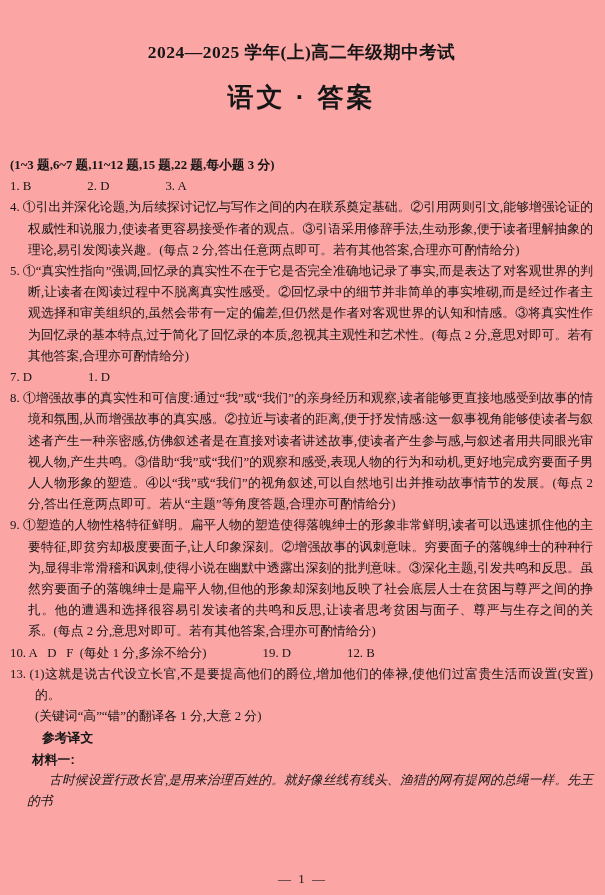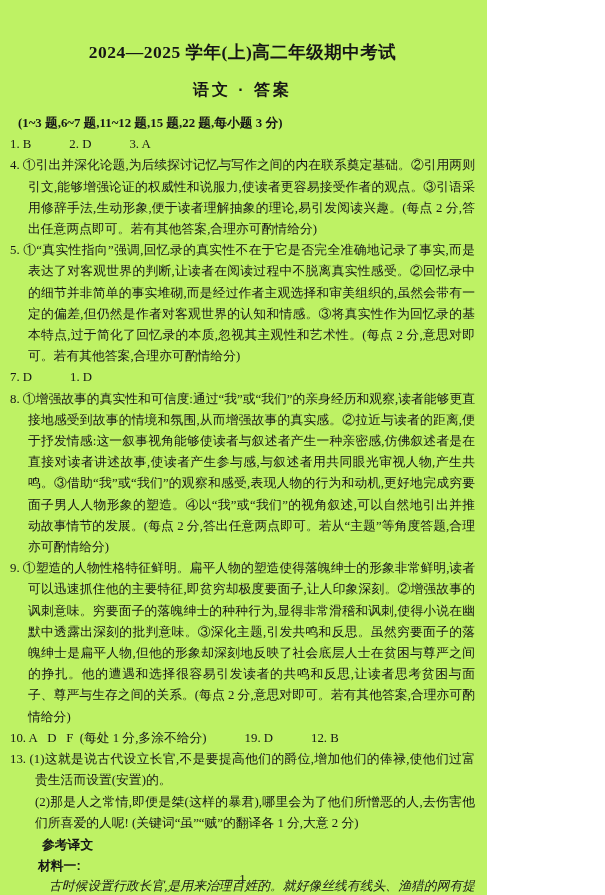--- a/index.html
+++ b/index.html
@@ -2,69 +2,68 @@
 <html><head>
 <meta charset="utf-8">
 <style>
   html, body {
     margin: 0;
     padding: 0;
     background: #ffffff;
   }
   .page {
     position: relative;
-    width: 487px;
+    width: 605px;
     height: 895px;
     box-sizing: border-box;
-    background: #bef264;
+    background: #fca5a5;
     padding: 40px 12px 0 10px;
     font-family: "Liberation Serif", "DejaVu Serif", serif;
     color: #161616;
     overflow: hidden;
   }
   .title1 {
     text-align: center;
     font-weight: 700;
     font-size: 17.5px;
     letter-spacing: 0.5px;
     margin: 0 0 16px 0;
   }
   .title2 {
     text-align: center;
     font-weight: 700;
-    font-size: 16px;
+    font-size: 26px;
     letter-spacing: 3px;
     font-family: "Liberation Sans", "DejaVu Sans", sans-serif;
-    margin: 0 0 12px 0;
+    margin: 0 0 40px 0;
   }
   .body {
     font-size: 12.8px;
     line-height: 21.2px;
     text-align: justify;
   }
   .note {
     font-weight: 600;
-    margin-left: 8px;
   }
   .row {
     display: flex;
-    gap: 38px;
+    gap: 56px;
     flex-wrap: nowrap;
     white-space: pre;
   }
   .ans { margin: 0; }
   .heading {
     font-weight: 700;
     font-family: "Liberation Sans", "DejaVu Sans", sans-serif;
     margin-left: 32px;
   }
   .subheading {
     font-weight: 700;
     font-family: "Liberation Sans", "DejaVu Sans", sans-serif;
-    margin-left: 28px;
+    margin-left: 22px;
   }
   .translation {
     font-style: italic;
     margin-left: 17px;
     text-indent: 22px;
   }
   .footer {
     position: absolute;
     left: 0;
     right: 0;
@@ -83,19 +82,19 @@
   <div class="body">
       <div class="note">(1~3 题,6~7 题,11~12 题,15 题,22 题,每小题 3 分)</div>
       <div class="row"><span class="choice">1. B</span><span class="choice">2. D</span><span class="choice">3. A</span></div>
       <div class="ans" style="padding-left: 18px; text-indent: -18px;"><span class="num">4. </span>①引出并深化论题,为后续探讨记忆与写作之间的内在联系奠定基础。②引用两则引文,能够增强论证的权威性和说服力,使读者更容易接受作者的观点。③引语采用修辞手法,生动形象,便于读者理解抽象的理论,易引发阅读兴趣。(每点 2 分,答出任意两点即可。若有其他答案,合理亦可酌情给分)</div>
       <div class="ans" style="padding-left: 18px; text-indent: -18px;"><span class="num">5. </span>①“真实性指向”强调,回忆录的真实性不在于它是否完全准确地记录了事实,而是表达了对客观世界的判断,让读者在阅读过程中不脱离真实性感受。②回忆录中的细节并非简单的事实堆砌,而是经过作者主观选择和审美组织的,虽然会带有一定的偏差,但仍然是作者对客观世界的认知和情感。③将真实性作为回忆录的基本特点,过于简化了回忆录的本质,忽视其主观性和艺术性。(每点 2 分,意思对即可。若有其他答案,合理亦可酌情给分)</div>
       <div class="row"><span class="choice">7. D</span><span class="choice">1. D</span></div>
       <div class="ans" style="padding-left: 18px; text-indent: -18px;"><span class="num">8. </span>①增强故事的真实性和可信度:通过“我”或“我们”的亲身经历和观察,读者能够更直接地感受到故事的情境和氛围,从而增强故事的真实感。②拉近与读者的距离,便于抒发情感:这一叙事视角能够使读者与叙述者产生一种亲密感,仿佛叙述者是在直接对读者讲述故事,使读者产生参与感,与叙述者用共同眼光审视人物,产生共鸣。③借助“我”或“我们”的观察和感受,表现人物的行为和动机,更好地完成穷要面子男人人物形象的塑造。④以“我”或“我们”的视角叙述,可以自然地引出并推动故事情节的发展。(每点 2 分,答出任意两点即可。若从“主题”等角度答题,合理亦可酌情给分)</div>
       <div class="ans" style="padding-left: 18px; text-indent: -18px;"><span class="num">9. </span>①塑造的人物性格特征鲜明。扁平人物的塑造使得落魄绅士的形象非常鲜明,读者可以迅速抓住他的主要特征,即贫穷却极度要面子,让人印象深刻。②增强故事的讽刺意味。穷要面子的落魄绅士的种种行为,显得非常滑稽和讽刺,使得小说在幽默中透露出深刻的批判意味。③深化主题,引发共鸣和反思。虽然穷要面子的落魄绅士是扁平人物,但他的形象却深刻地反映了社会底层人士在贫困与尊严之间的挣扎。他的遭遇和选择很容易引发读者的共鸣和反思,让读者思考贫困与面子、尊严与生存之间的关系。(每点 2 分,意思对即可。若有其他答案,合理亦可酌情给分)</div>
       <div class="row"><span class="choice">10. A&nbsp;&nbsp;&nbsp;D&nbsp;&nbsp;&nbsp;F&nbsp;&nbsp;(每处 1 分,多涂不给分)</span><span class="choice">19. D</span><span class="choice">12. B</span></div>
       <div class="ans" style="padding-left: 25px; text-indent: -25px;"><span class="num">13. </span>(1)这就是说古代设立长官,不是要提高他们的爵位,增加他们的俸禄,使他们过富贵生活而设置(安置)的。</div>
-      <div class="ans" style="padding-left: 25px;">(2)那是人之常情,即便是桀(这样的暴君),哪里会为了他们所憎恶的人,去伤害他们所喜爱的人呢! (关键词“虽”“贼”的翻译各 1 分,大意 2 分)</div>
+      <div class="ans" style="padding-left: 25px;">(关键词“高”“错”的翻译各 1 分,大意 2 分)</div>
       <div class="heading">参考译文</div>
       <div class="subheading">材料一:</div>
       <div class="translation">古时候设置行政长官,是用来治理百姓的。就好像丝线有线头、渔猎的网有提网的总绳一样。先王的书</div>
     </div>
   <div class="footer">— 1 —</div>
 </div>
 
 </body></html>

